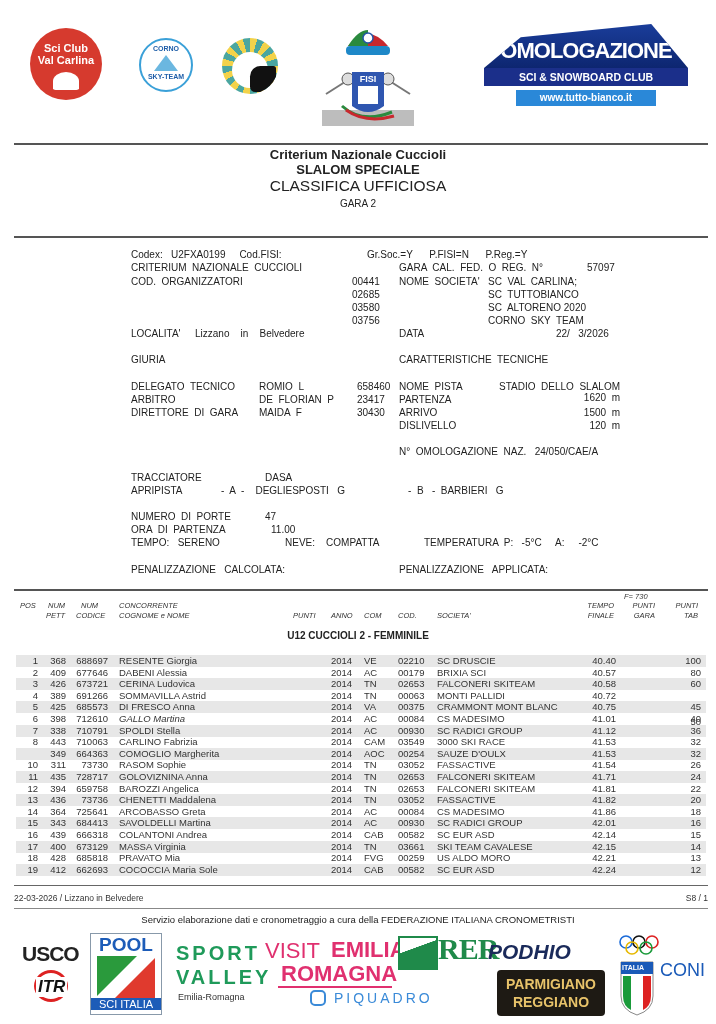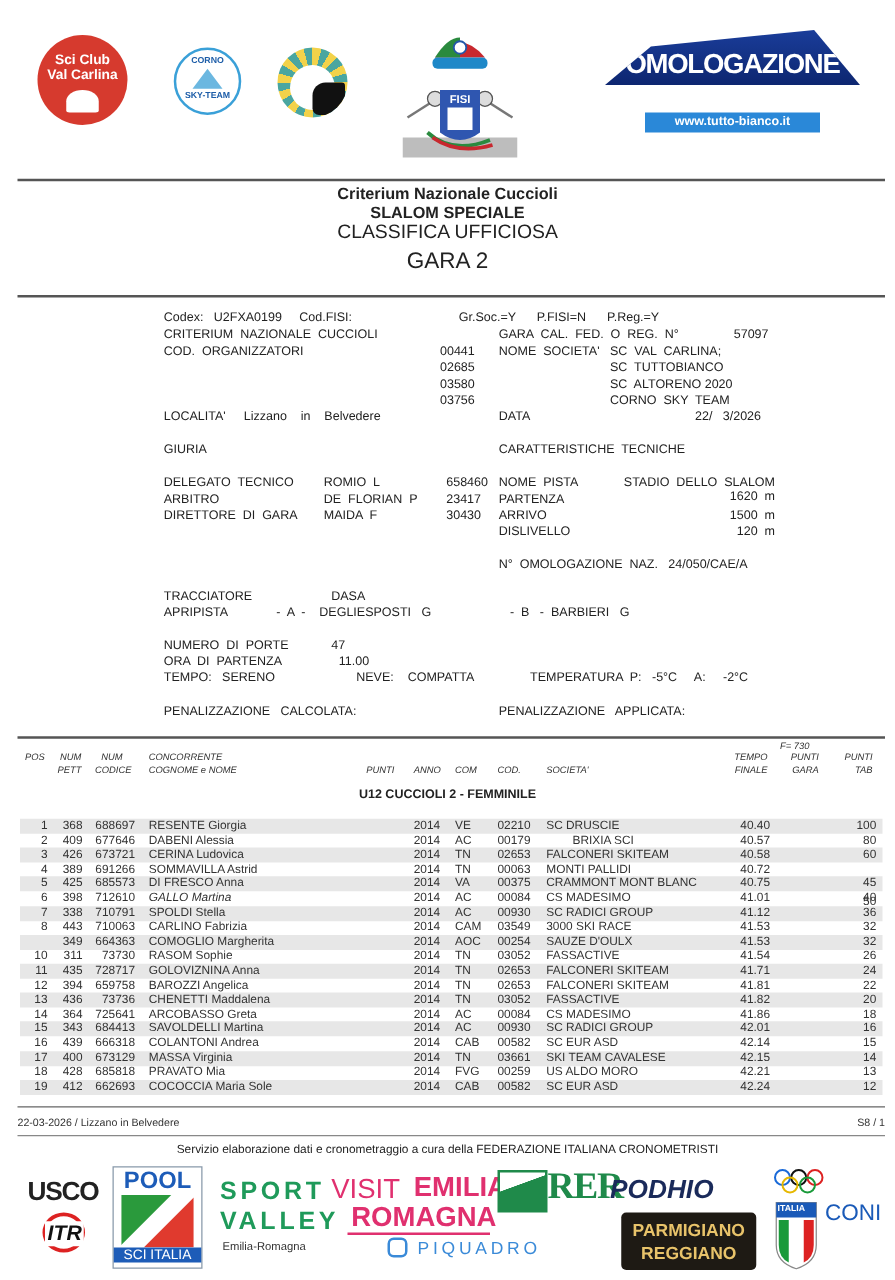--- a/index.html
+++ b/index.html
@@ -20,21 +20,21 @@
   .logo-tutto { left:484px; top:24px; width:204px; height:86px; }
   .tutto-word { position:absolute; left:0; top:0; width:204px; height:44px; background:linear-gradient(#1a3d9a,#0d2670); clip-path:polygon(0 100%, 18% 30%, 82% 0, 100% 100%); color:#fff; font-weight:bold; font-size:22px; text-align:center; line-height:54px; letter-spacing:-1px; }
   .tutto-bar { position:absolute; left:0; top:44px; width:204px; height:18px; background:#1b2f8a; color:#fff; font-size:10.5px; font-weight:bold; text-align:center; line-height:18px; }
   .tutto-url { position:absolute; left:32px; top:66px; width:140px; height:16px; background:#2a88d8; color:#fff; font-size:10px; font-weight:bold; text-align:center; line-height:16px; }
 
   
   .title { position:absolute; left:0; width:716px; text-align:center; }
   .t1 { top:147px; font-size:13px; font-weight:bold; }
   .t2 { top:162px; font-size:13px; font-weight:bold; }
   .t3 { top:177px; font-size:15.5px; }
-  .t4 { top:198px; font-size:18px; }
+  .t4 { top:198px; font-size:10px; }
 
   
   .info { position:absolute; font-size:10px; white-space:pre; line-height:12px; color:#222; }
 
   
   .th { position:absolute; font-size:7.5px; font-style:italic; color:#333; white-space:nowrap; line-height:9px; }
   .cat { position:absolute; left:0; width:716px; text-align:center; top:630px; font-size:10px; font-weight:bold; }
   .row { position:absolute; left:16px; width:690px; height:12px; font-size:9.5px; line-height:12px; color:#333; }
   .row.odd { background:#e7e7e7; }
   .cell { position:absolute; top:0; white-space:nowrap; }
@@ -75,20 +75,21 @@
   <circle cx="26" cy="55" r="6" fill="#ddd" stroke="#555"></circle>
   <circle cx="66" cy="55" r="6" fill="#ddd" stroke="#555"></circle>
   <path d="M30 48 L62 48 L62 82 Q46 94 30 82 Z" fill="#2f56b0"></path>
   <text x="46" y="58" font-size="9" font-weight="bold" fill="#fff" text-anchor="middle" font-family="Liberation Sans, sans-serif">FISI</text>
   <path d="M36 62 L56 62 L56 80 L36 80 Z" fill="#fff"></path>
   <path d="M20 82 Q40 100 70 88" stroke="#2a8a3e" stroke-width="3" fill="none"></path>
   <path d="M24 86 Q44 100 72 92" stroke="#c8282e" stroke-width="3" fill="none"></path>
 </svg>
 <div class="abs logo-tutto">
   <div class="tutto-word">OMOLOGAZIONE</div>
+  <div class="tutto-bar">SCI &amp; SNOWBOARD CLUB</div>
   <div class="tutto-url">www.tutto-bianco.it</div>
 </div>
 
 <div class="hr2" style="top:143px"></div>
 <div class="title t1">Criterium Nazionale Cuccioli</div>
 <div class="title t2">SLALOM SPECIALE</div>
 <div class="title t3">CLASSIFICA UFFICIOSA</div>
 <div class="title t4">GARA 2</div>
 <div class="hr2" style="top:236px"></div>
 
@@ -191,21 +192,21 @@
       <span class="cell r" style="left: 650px; width: 35px;">100</span>
     </div>
     <div class="row" style="top: 666.6px;">
       <span class="cell r" style="left: 0px; width: 22px;">2</span>
       <span class="cell r" style="left: 28px; width: 22px;">409</span>
       <span class="cell r" style="left: 56px; width: 36px;">677646</span>
       <span class="cell" style="left: 103px; width: 200px;">DABENI  Alessia</span>
       <span class="cell" style="left: 315px; width: 26px;">2014</span>
       <span class="cell" style="left: 348px; width: 28px;">AC</span>
       <span class="cell" style="left: 382px; width: 32px;">00179</span>
-      <span class="cell" style="left: 442px; width: 157px;">BRIXIA  SCI</span>
+      <span class="cell" style="left: 421px; width: 157px;">BRIXIA  SCI</span>
       <span class="cell r" style="left: 560px; width: 40px;">40.57</span>
       <span class="cell r" style="left: 650px; width: 35px;">80</span>
     </div>
     <div class="row odd" style="top: 678.2px;">
       <span class="cell r" style="left: 0px; width: 22px;">3</span>
       <span class="cell r" style="left: 28px; width: 22px;">426</span>
       <span class="cell r" style="left: 56px; width: 36px;">673721</span>
       <span class="cell" style="left: 103px; width: 200px;">CERINA  Ludovica</span>
       <span class="cell" style="left: 315px; width: 26px;">2014</span>
       <span class="cell" style="left: 348px; width: 28px;">TN</span>

